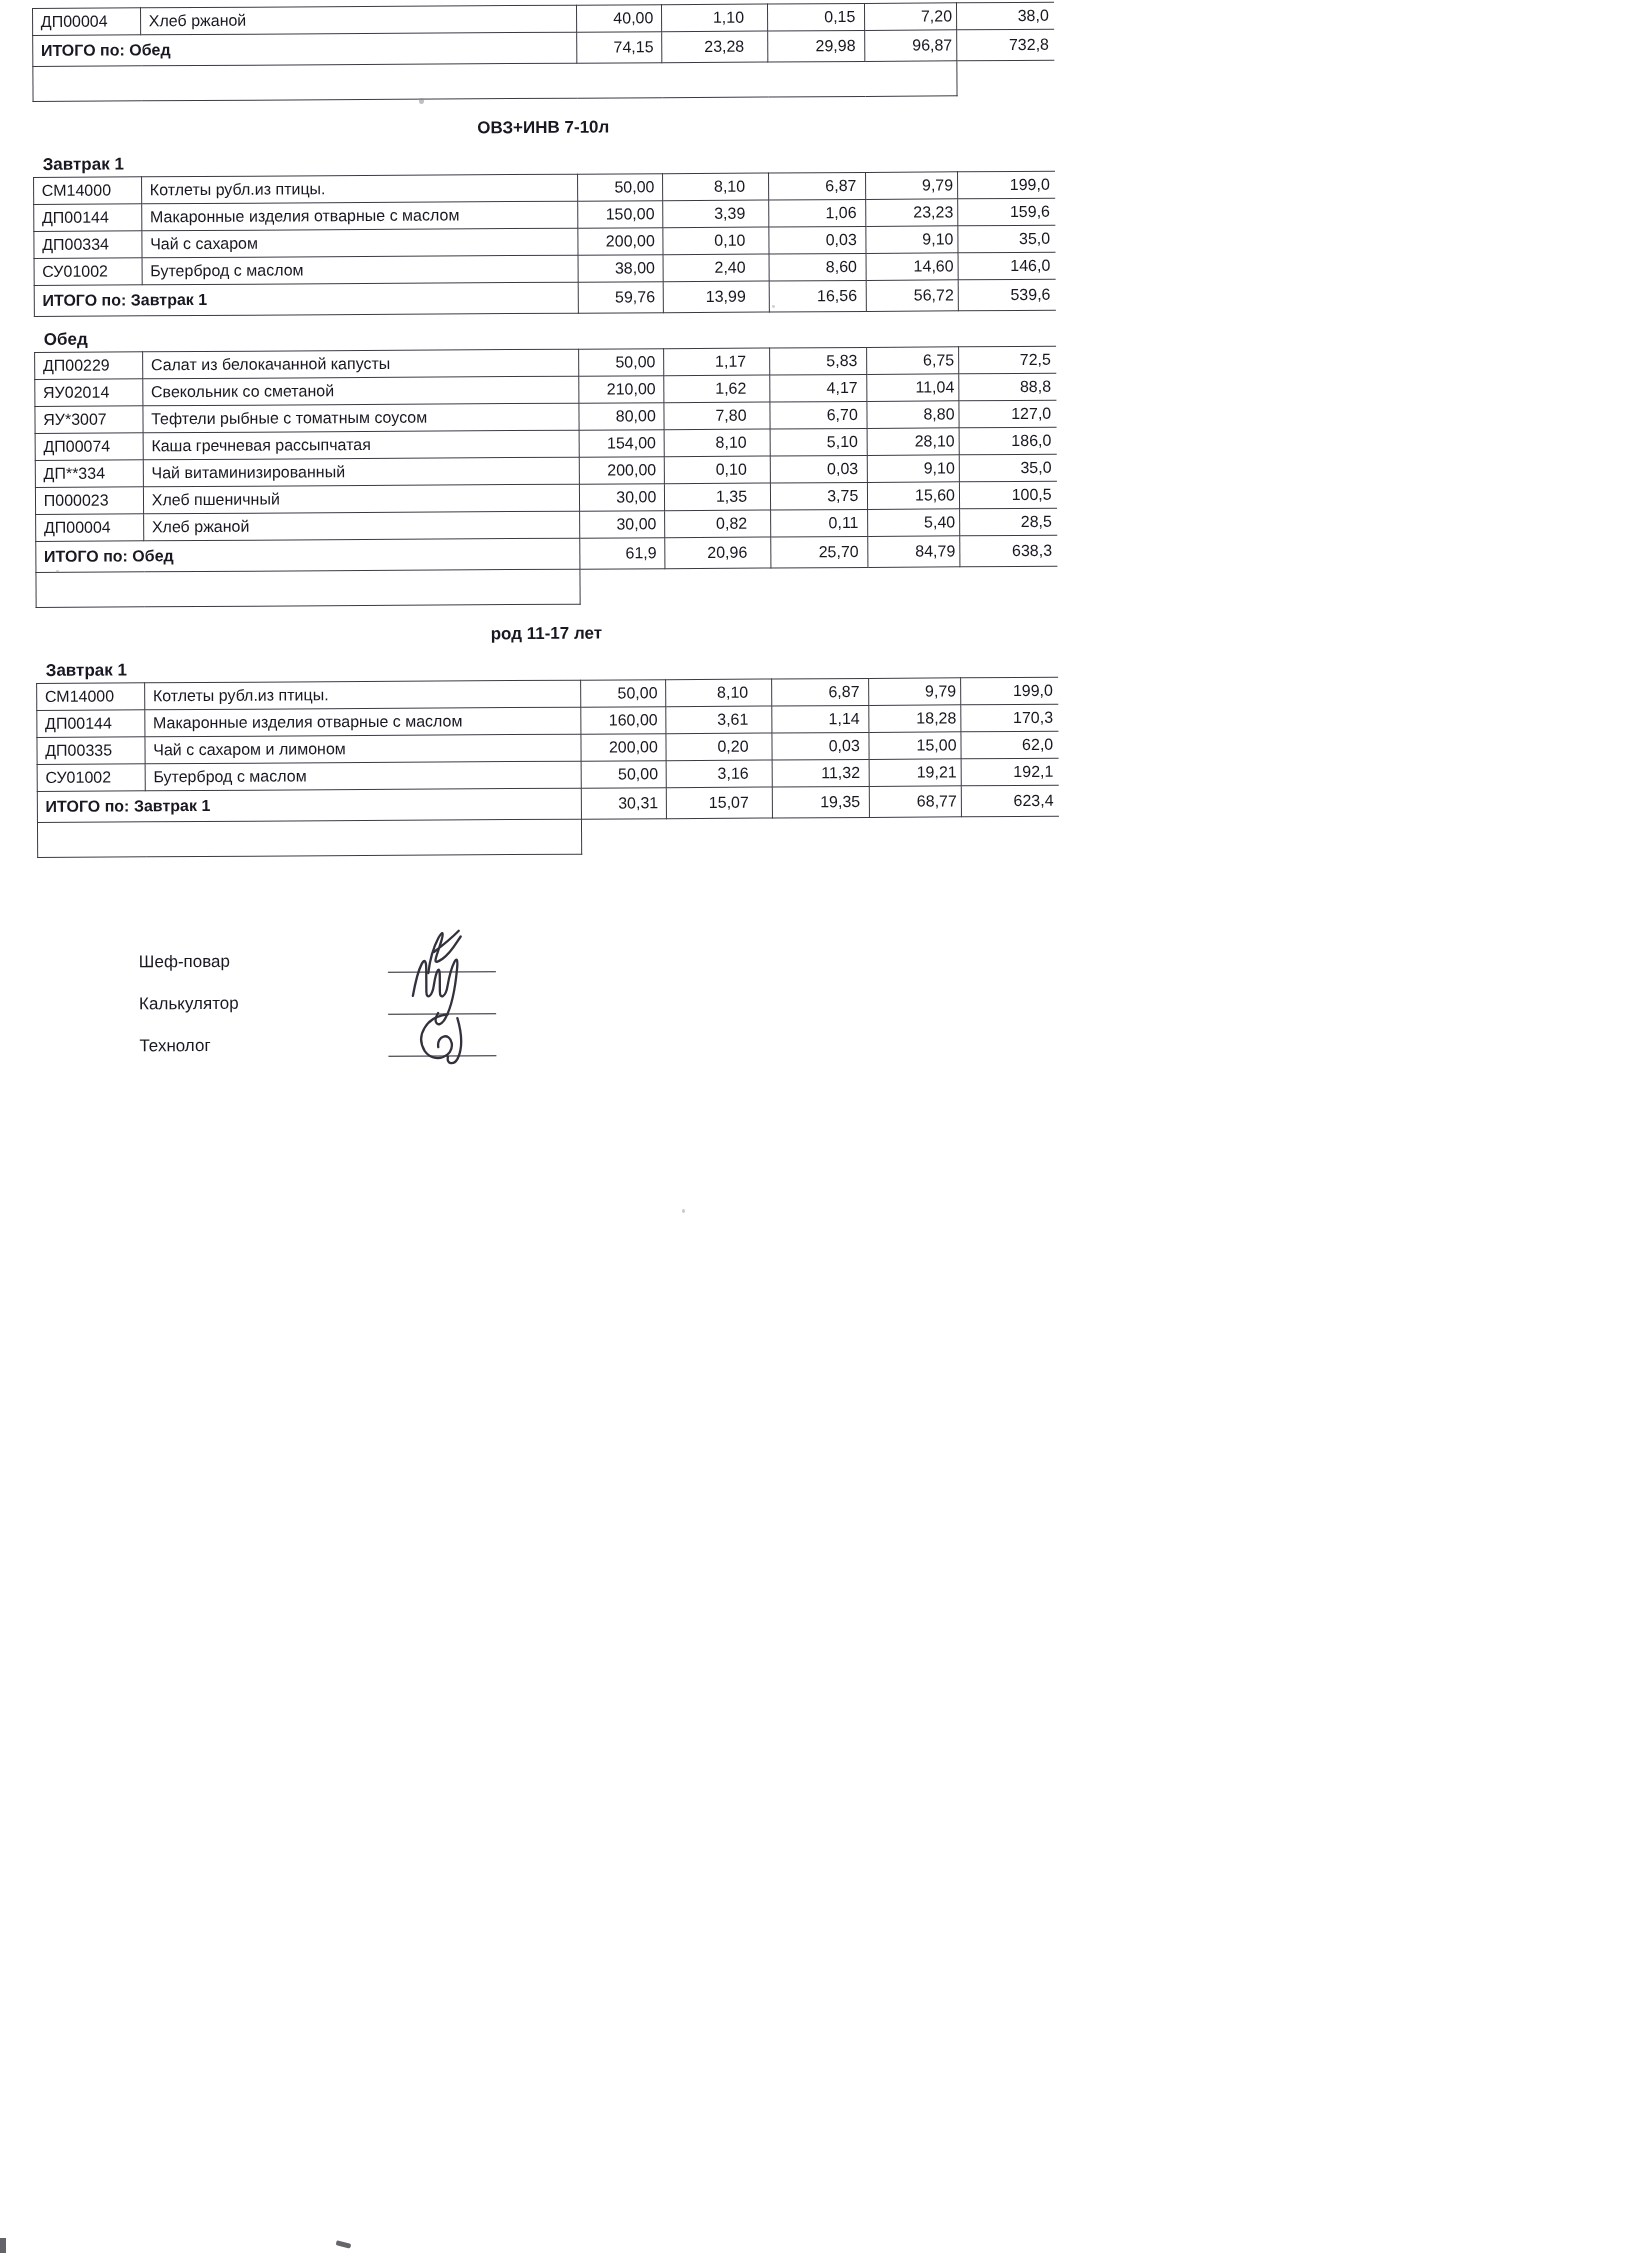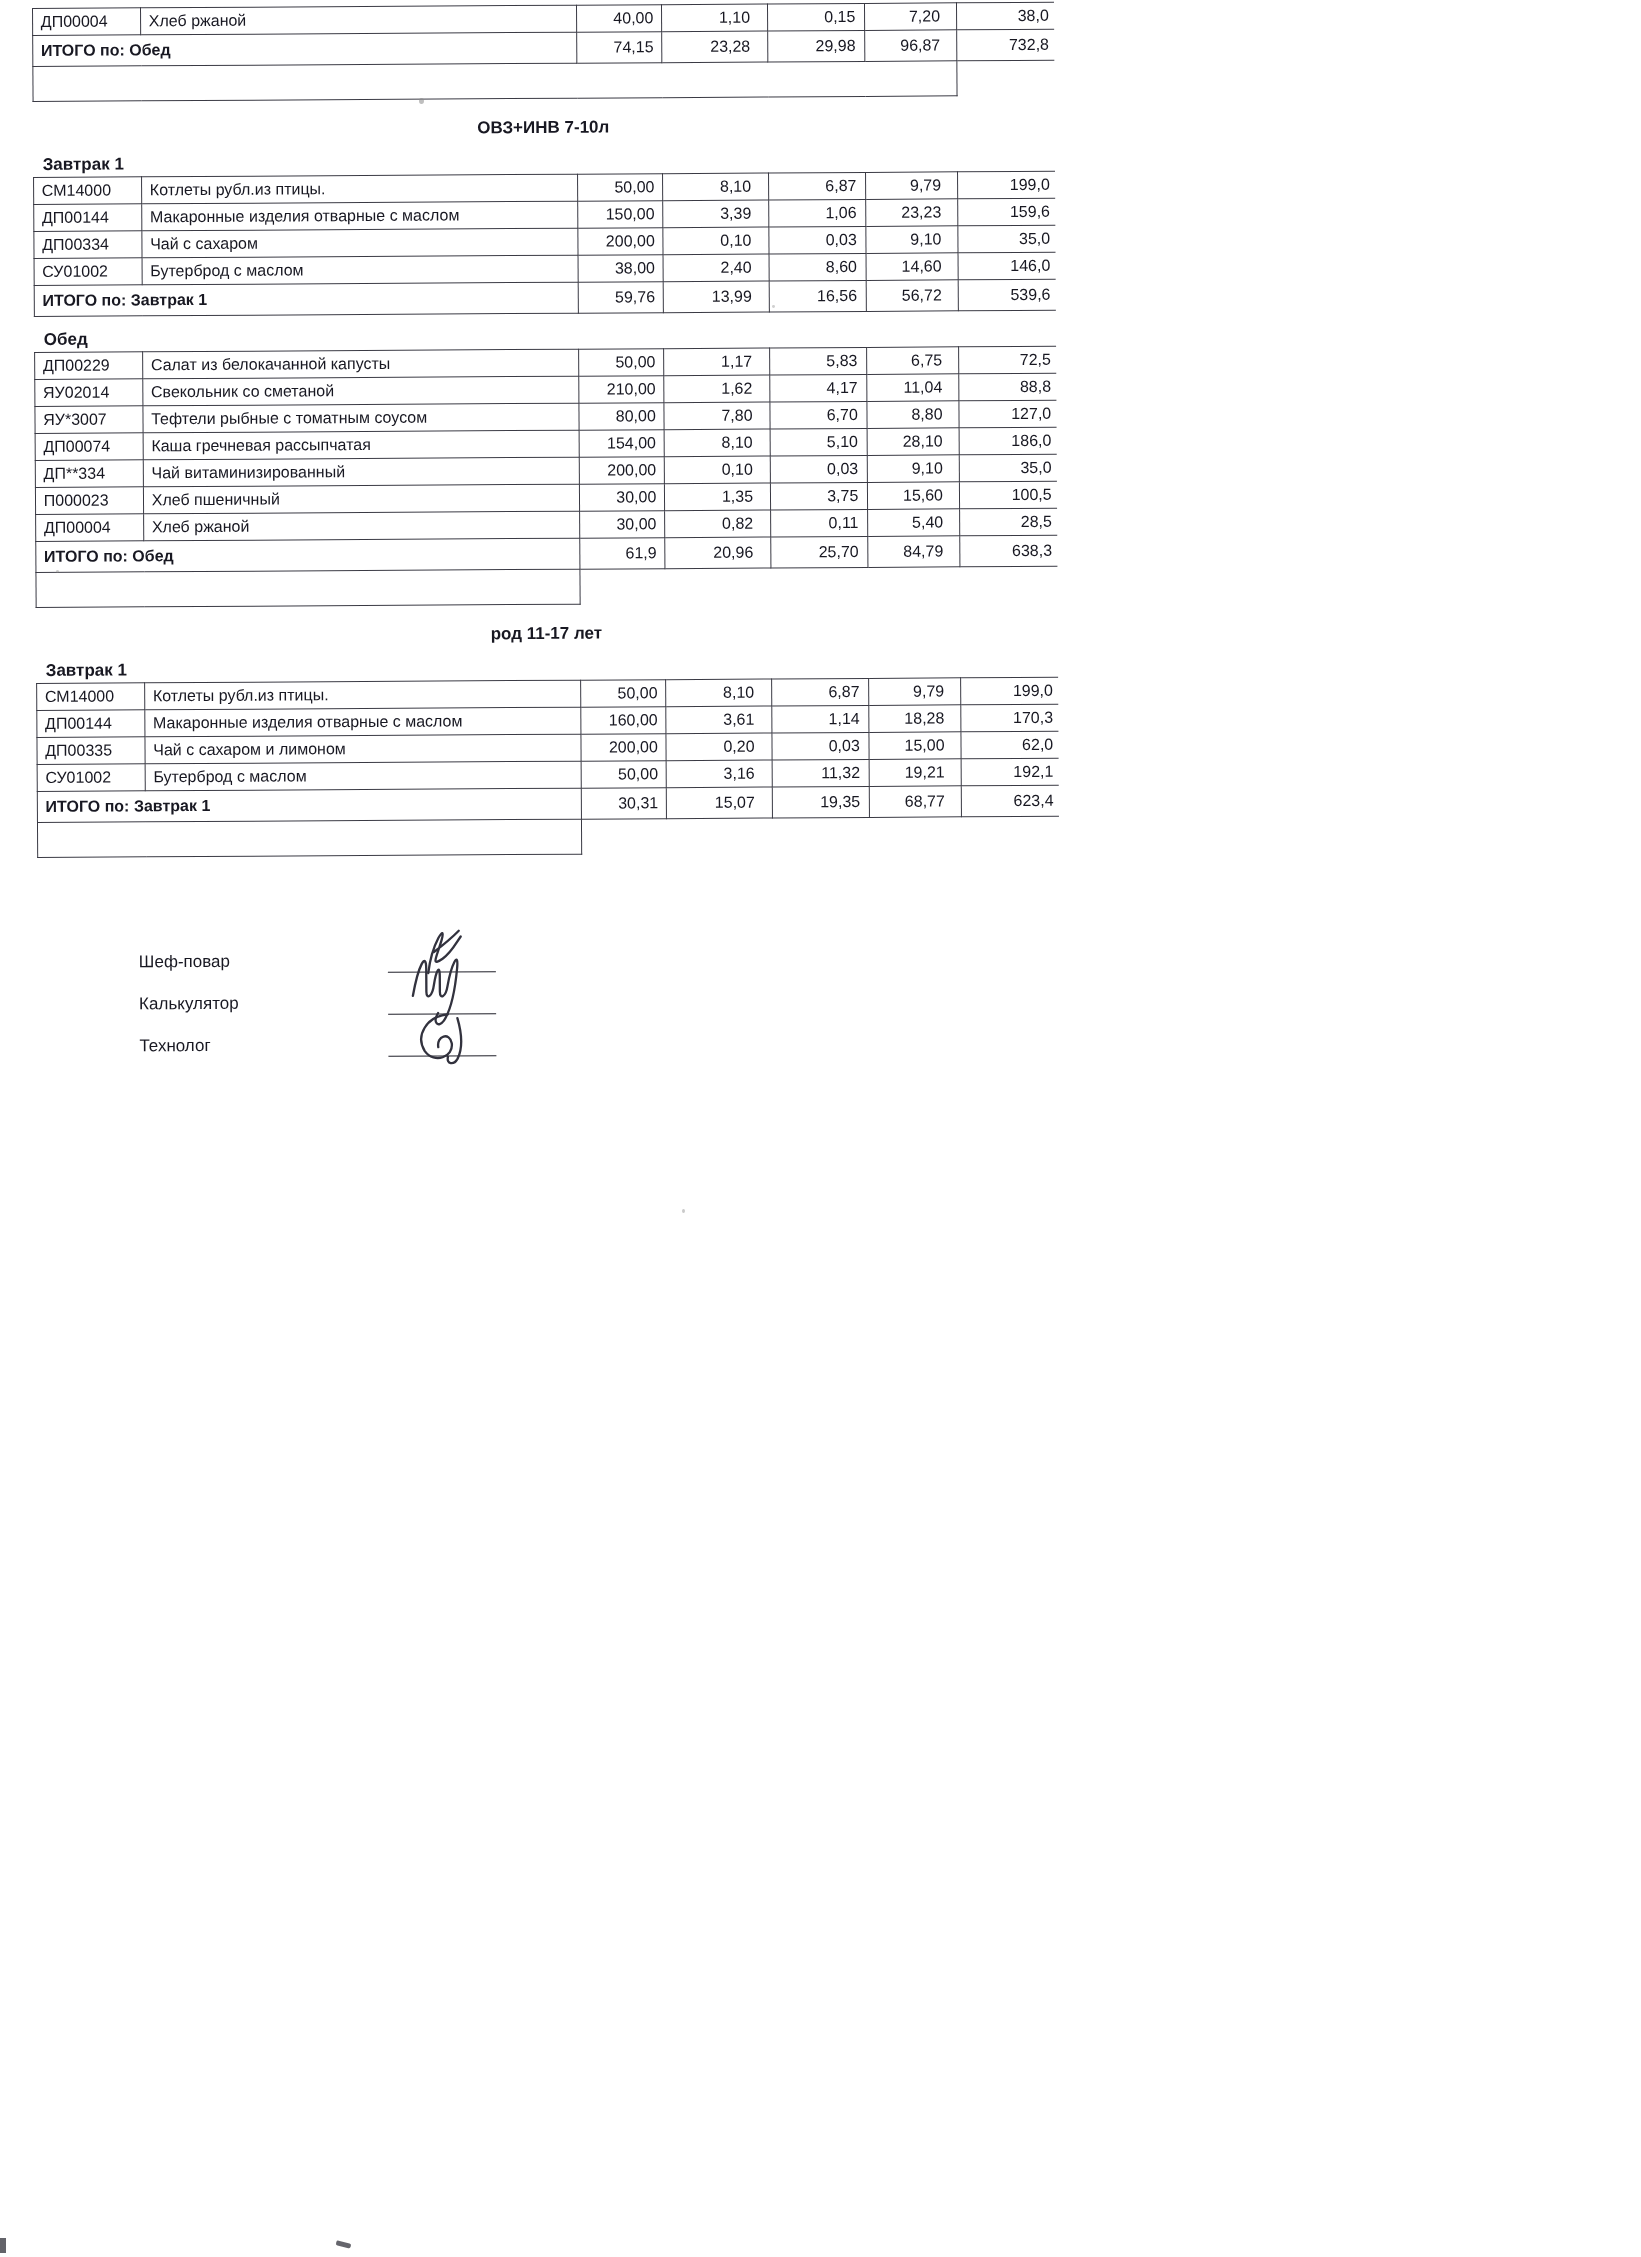--- a/index.html
+++ b/index.html
@@ -30,23 +30,23 @@
     height: 27px;
     font-size: 16px;
     white-space: nowrap;
     overflow: hidden;
     vertical-align: middle;
   }
   td.c0 { text-align: left; }
   td.c1 { text-align: left; }
   td.num { text-align: right; }
   td.c2 { text-align: right; }
-  td.c3 { padding-right: 17px; }
+  td.c3 { padding-right: 23px; }
   td.c4 { padding-right: 8.7px; }
-  td.c5 { padding-right: 16px; }
+  td.c5 { padding-right: 4px; }
   td.c6 { padding-right: 4.8px; border-right: none; }
   .total-row td { height: 31px; }
   .total-label { font-weight: 700; font-size: 16.4px; }
   .total-main { font-weight: 400; font-size: 16.4px; }
   .spacer-row td { height: 35px; }
   .section-title {
     width: 1021px;
     text-align: center;
     font-weight: 700;
     font-size: 17px;

